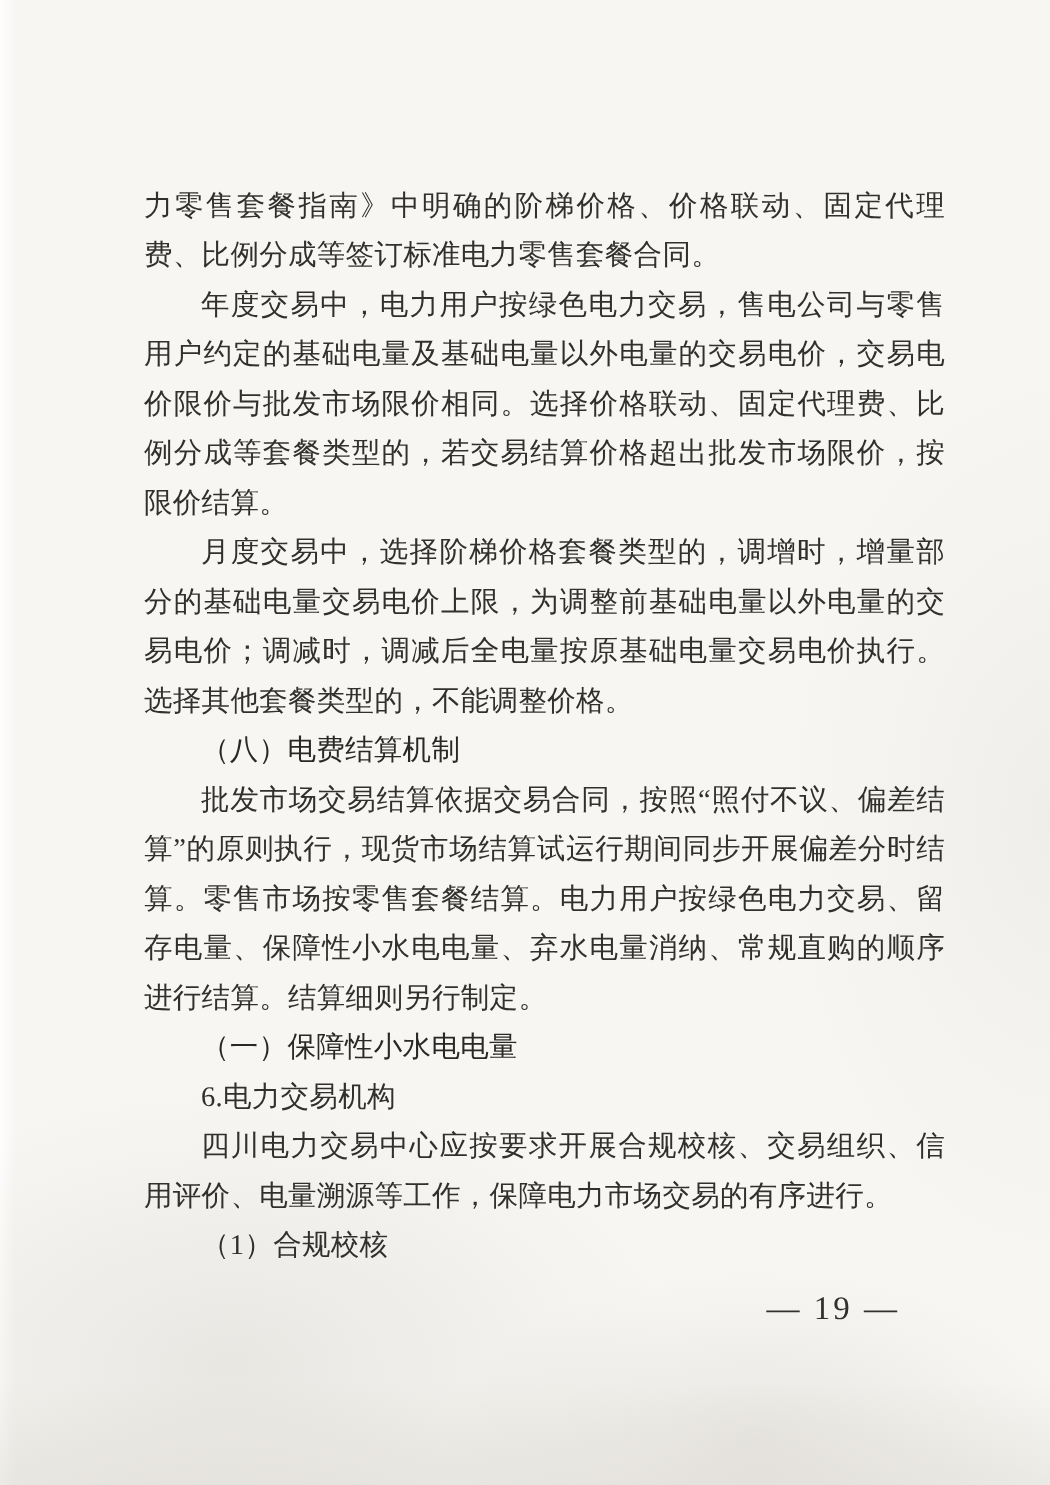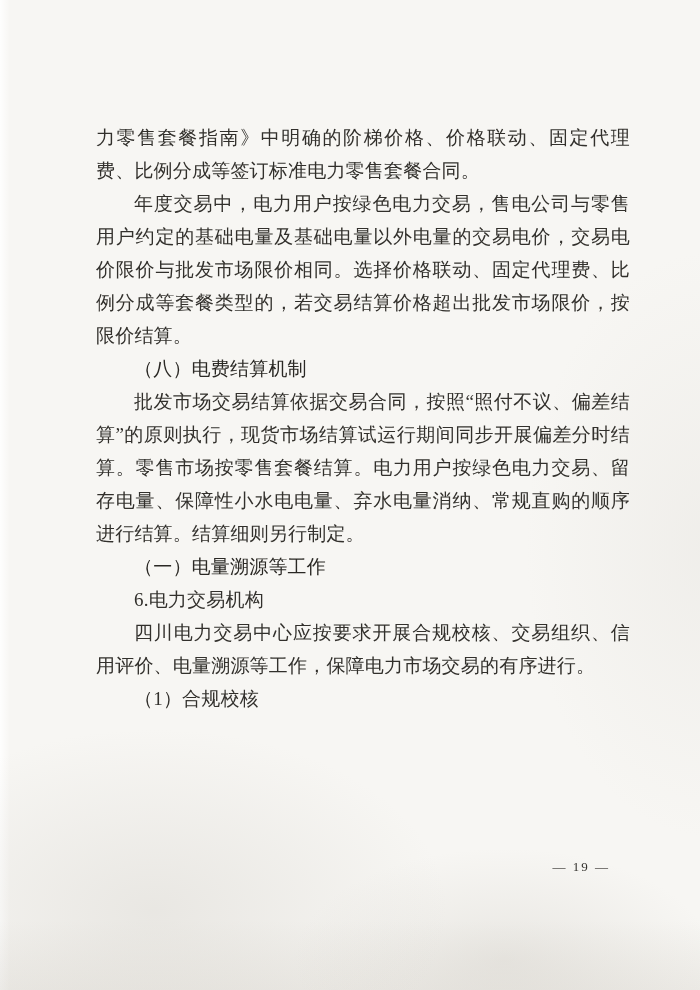--- a/index.html
+++ b/index.html
@@ -50,34 +50,35 @@
   }
   .heading-sub {
     text-indent: 2em;
     font-weight: 400;
     color: #2a2824;
   }
   .plain-item { text-indent: 2em; }
   .page-number {
     position: absolute;
     top: 859px;
-    right: 90px;
-    font-size: 13px;
+    right: 100px;
+    font-size: 22px;
     color: #33312d;
     letter-spacing: 2px;
   }
 </style>
 </head>
 <body>
 
 <div class="page">
   <div class="content">
       <p class="para-continued">力零售套餐指南》中明确的阶梯价格、价格联动、固定代理费、比例分成等签订标准电力零售套餐合同。</p>
       <p class="para-body">年度交易中，电力用户按绿色电力交易，售电公司与零售用户约定的基础电量及基础电量以外电量的交易电价，交易电价限价与批发市场限价相同。选择价格联动、固定代理费、比例分成等套餐类型的，若交易结算价格超出批发市场限价，按限价结算。</p>
+      <p class="para-body">月度交易中，选择阶梯价格套餐类型的，调增时，增量部分的基础电量交易电价上限，为调整前基础电量以外电量的交易电价；调减时，调减后全电量按原基础电量交易电价执行。选择其他套餐类型的，不能调整价格。</p>
       <p class="heading-sub">（八）电费结算机制</p>
       <p class="para-body">批发市场交易结算依据交易合同，按照“照付不议、偏差结算”的原则执行，现货市场结算试运行期间同步开展偏差分时结算。零售市场按零售套餐结算。电力用户按绿色电力交易、留存电量、保障性小水电电量、弃水电量消纳、常规直购的顺序进行结算。结算细则另行制定。</p>
-      <p class="heading-sub">（一）电量溯源等工作</p>
+      <p class="heading-sub">（一）保障性小水电电量</p>
       <p class="plain-item">6.电力交易机构</p>
       <p class="para-body">四川电力交易中心应按要求开展合规校核、交易组织、信用评价、电量溯源等工作，保障电力市场交易的有序进行。</p>
       <p class="plain-item">（1）合规校核</p>
     </div>
   <div class="page-number">— 19 —</div>
 </div>
 
 </body></html>

